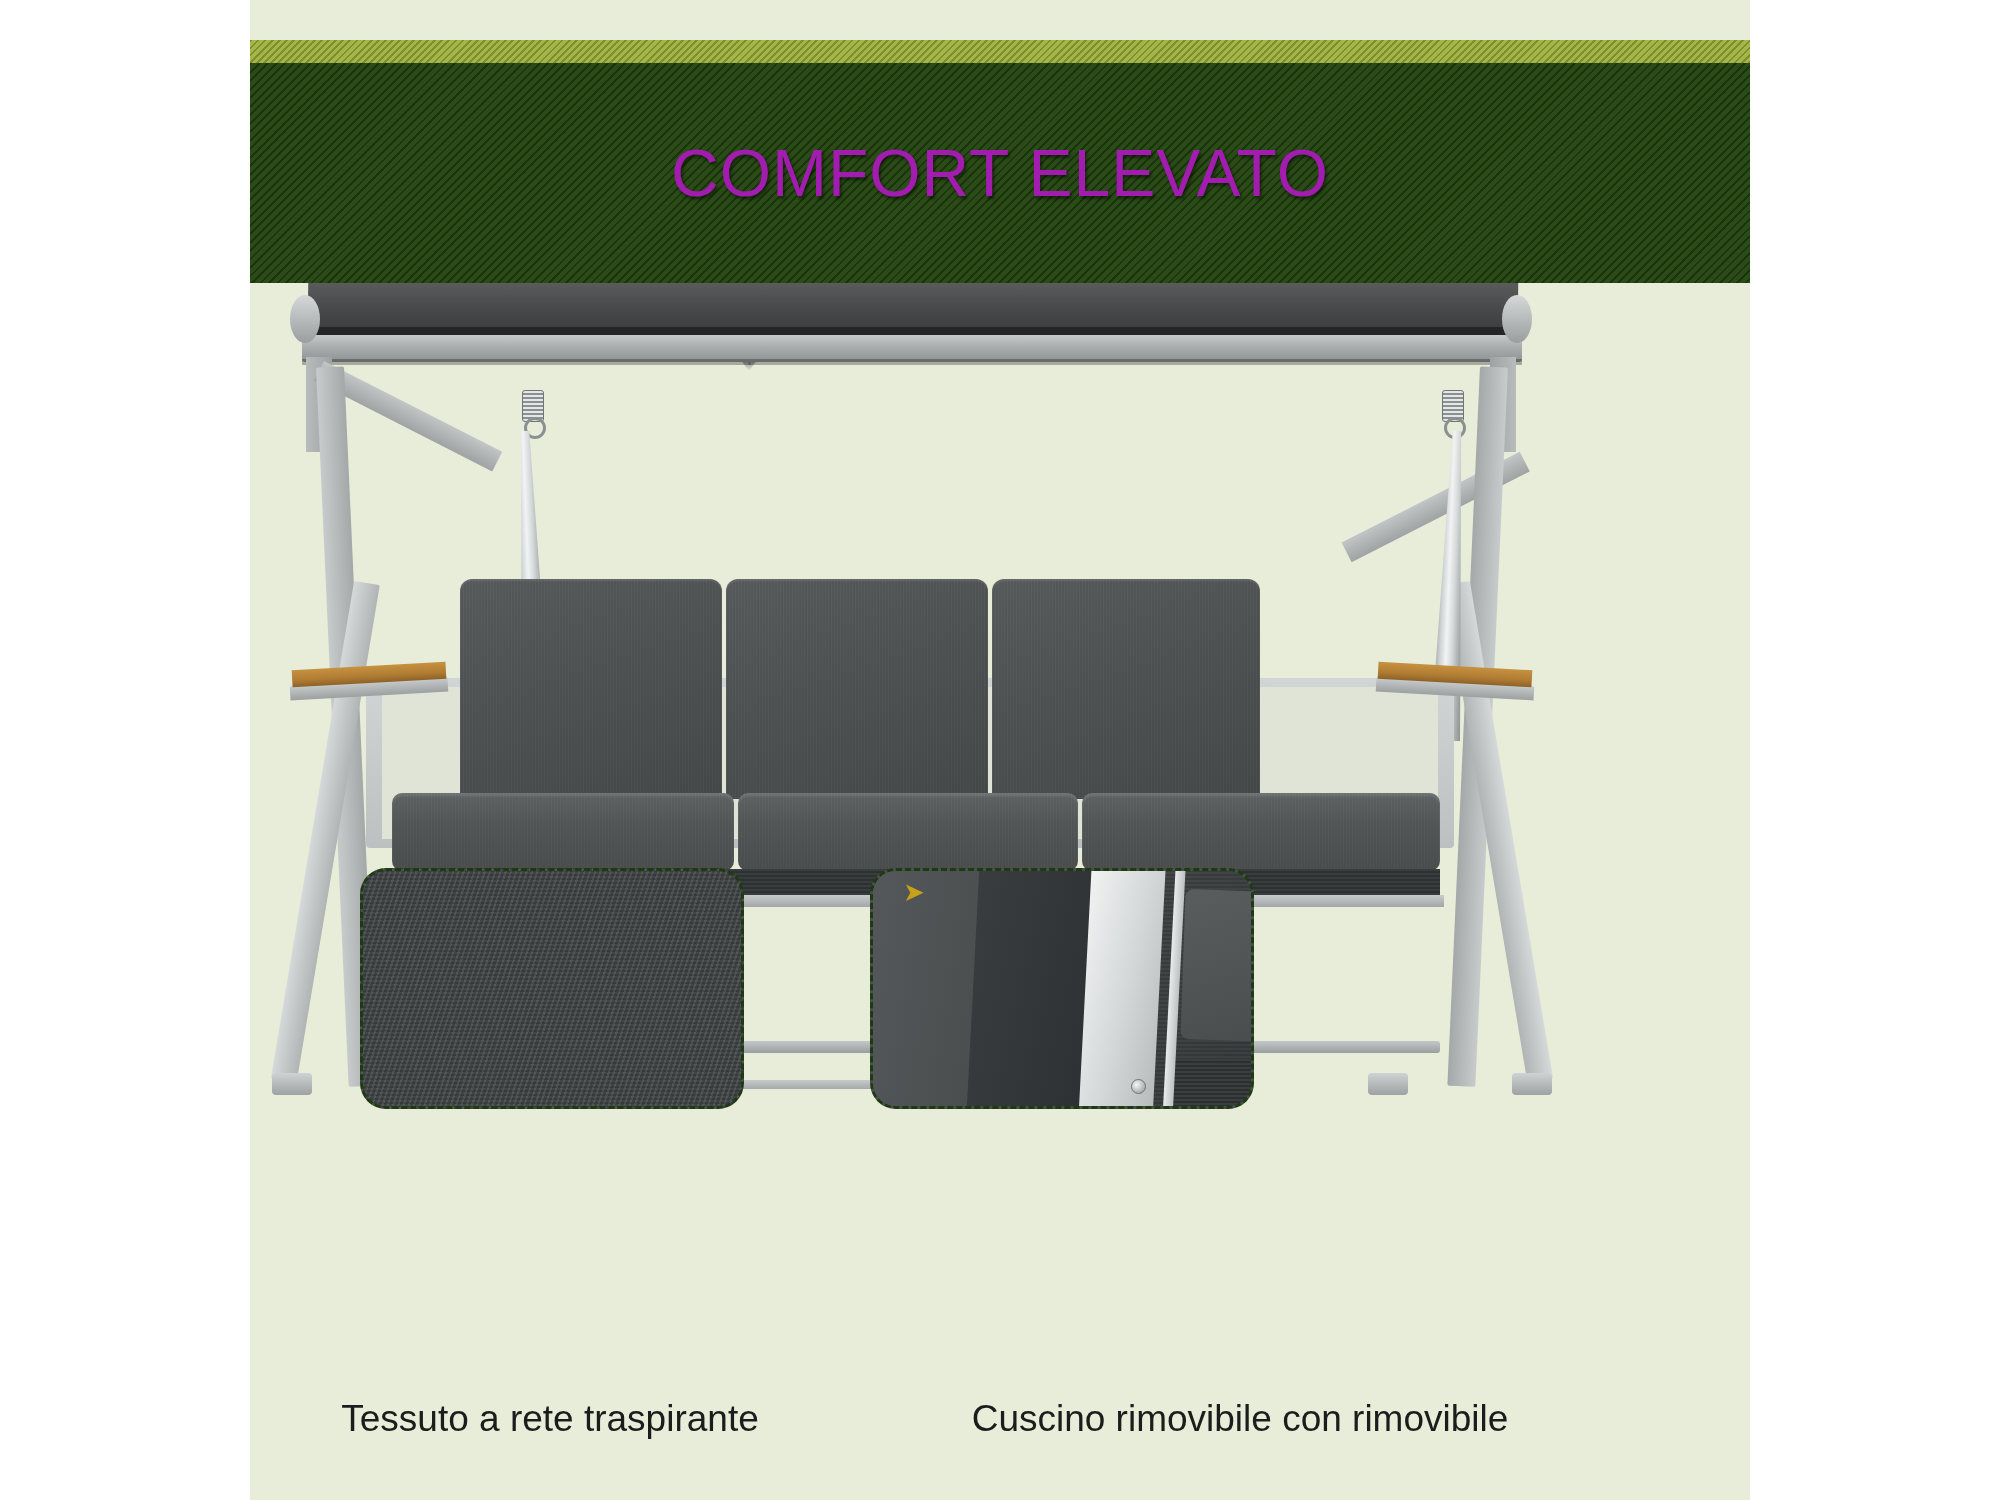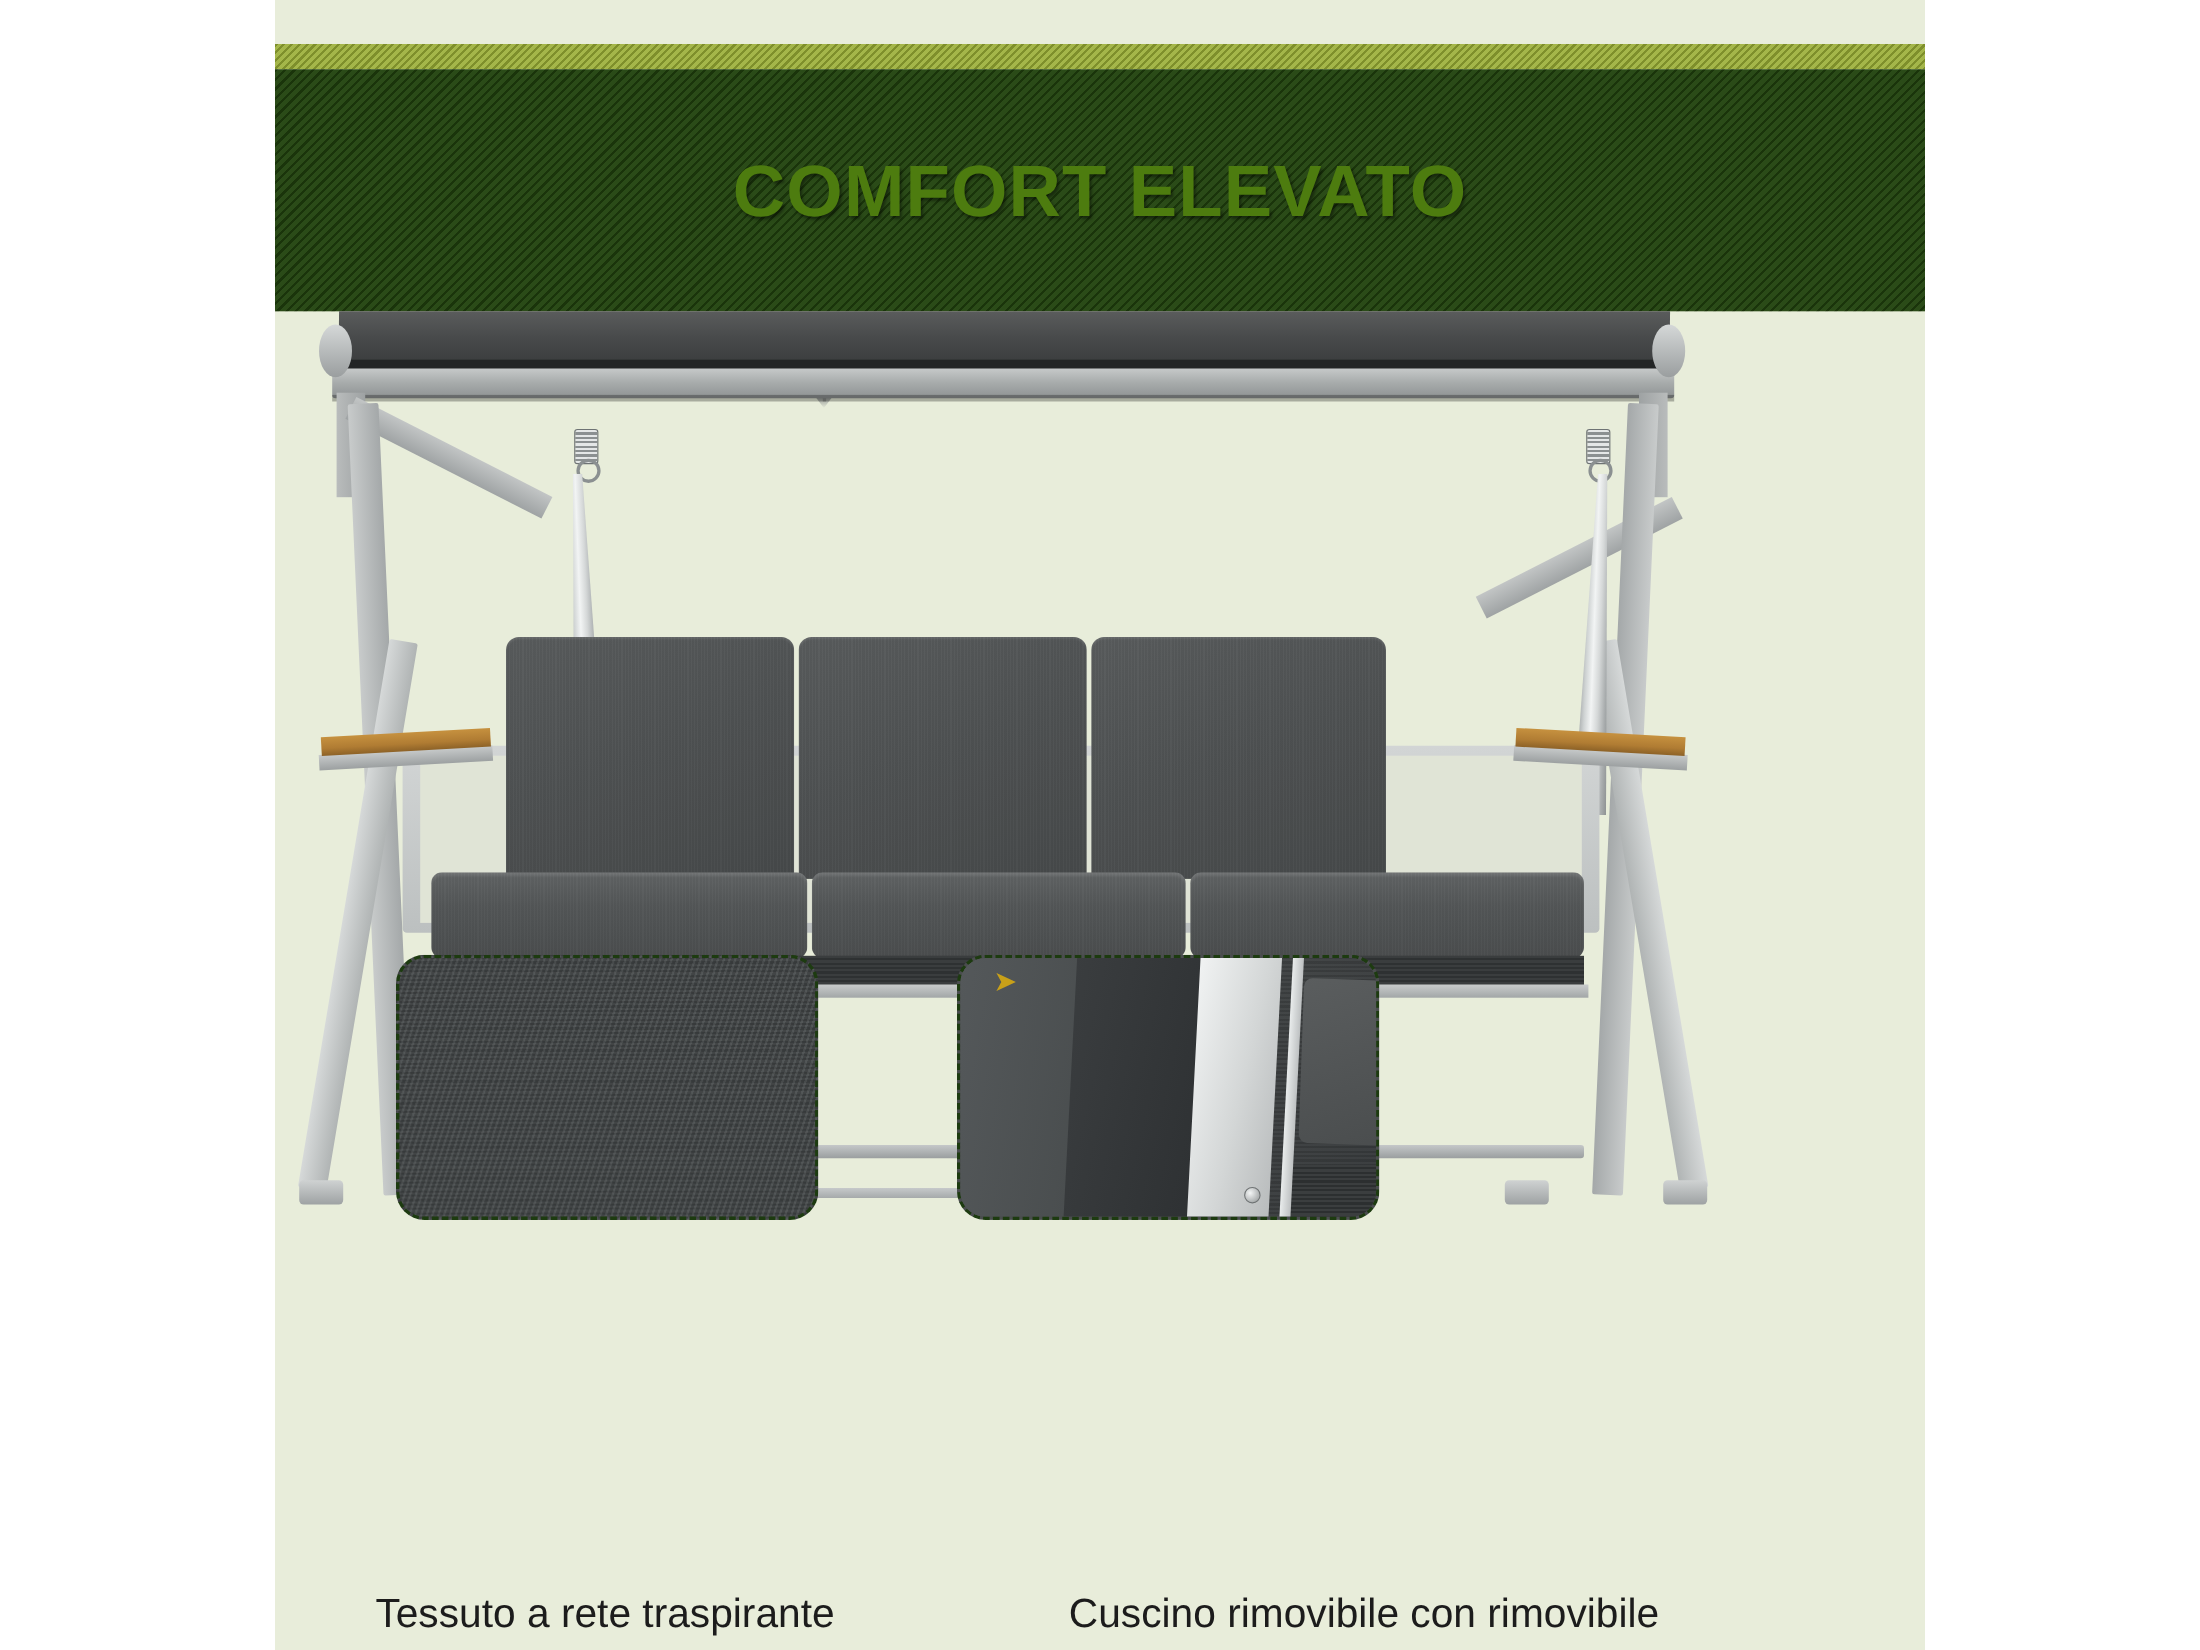--- a/index.html
+++ b/index.html
@@ -51,23 +51,23 @@
         rgba(255,255,255,0.045) 2px, rgba(255,255,255,0.045) 6px),
       #21430e;
   }
   #banner-title {
     position: absolute;
     left: 0; top: 23px;
     width: 1500px; height: 220px;
     display: flex;
     align-items: center;
     justify-content: center;
-    color: #4d7c0f;
+    color: #a21caf;
     font-size: 66px;
-    font-weight: bold;
+    font-weight: normal;
     letter-spacing: 1px;
     text-shadow: 2px 3px 3px rgba(0,0,0,0.45);
     white-space: nowrap;
   }
 
   
   #scene {
     position: absolute;
     left: 0; top: 283px;
     width: 1500px; height: 1217px;
@@ -418,21 +418,20 @@
 
   
   .caption {
     position: absolute;
     top: 1115px;
     text-align: center;
     color: #1c1c1c;
     font-size: 37px;
     font-weight: 400;
     white-space: nowrap;
-    margin-top: 48px;
   }
   #caption-left { left: 60px; width: 480px; }
   #caption-right { left: 540px; width: 900px; }
 </style>
 </head>
 <body>
 
 <div id="stage">
 
   <div id="panel">

